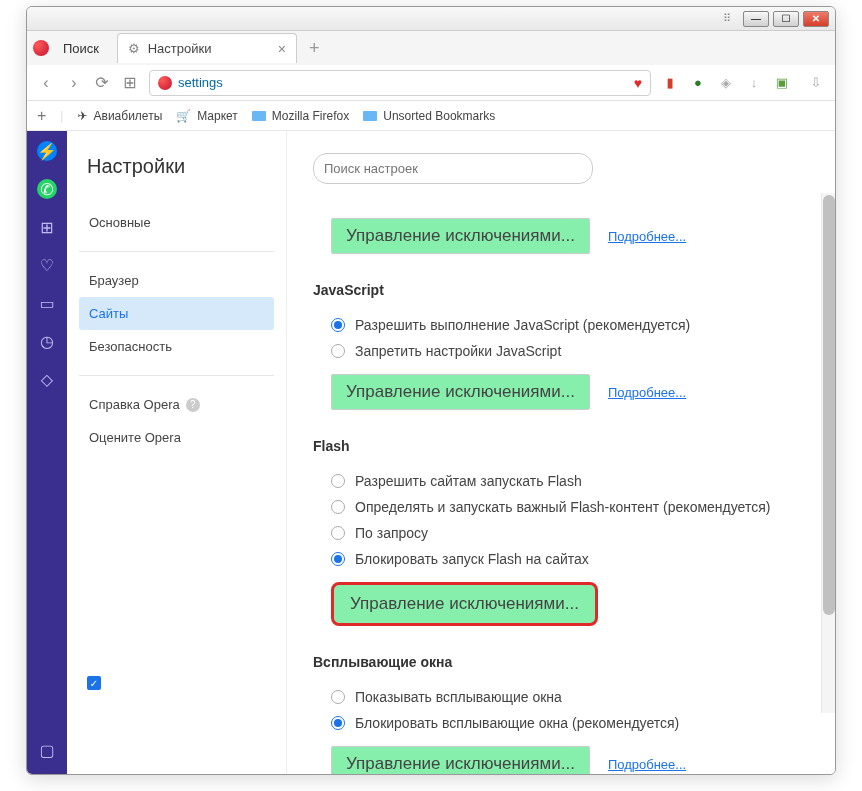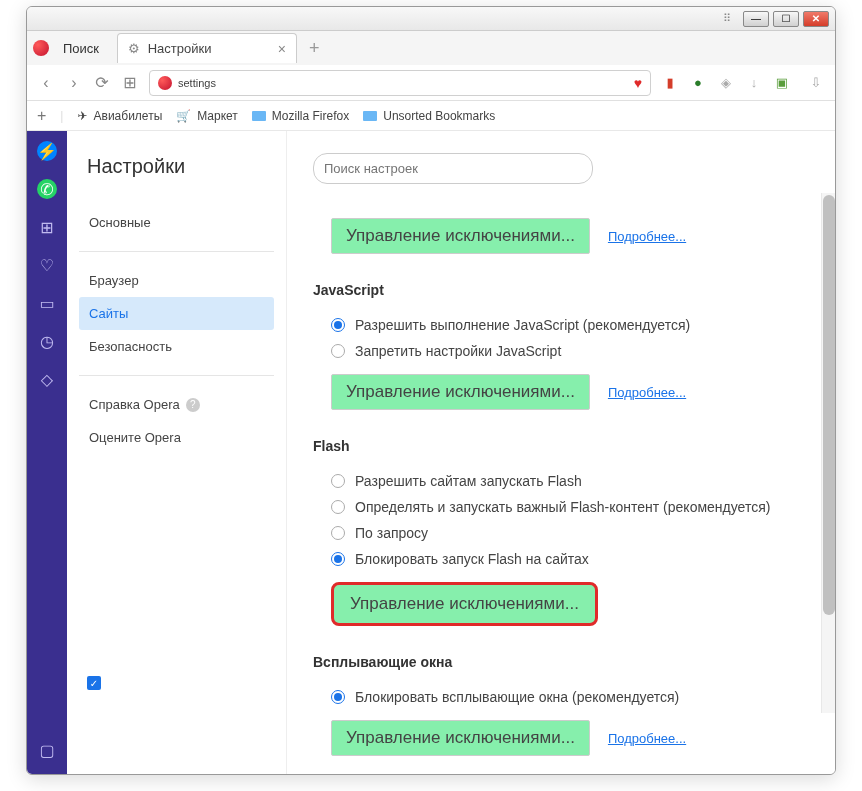--- a/index.html
+++ b/index.html
@@ -20,21 +20,21 @@
 .menu-label { font-size: 13px; color: #333; margin-right: 10px; padding: 4px 8px; cursor: pointer; }
 .tab { display: flex; align-items: center; background: #fff; border: 1px solid #ccc; border-bottom: none; border-radius: 4px 4px 0 0; padding: 6px 10px; font-size: 13px; color: #444; width: 180px; height: 30px; }
 .tab .gear { margin-right: 8px; color: #888; }
 .tab-close { margin-left: auto; color: #888; cursor: pointer; font-size: 14px; }
 .new-tab { margin-left: 6px; color: #999; font-size: 18px; cursor: pointer; padding: 2px 6px; }
 
 .addrbar { height: 36px; display: flex; align-items: center; gap: 10px; padding: 0 10px; background: #fff; border-bottom: 1px solid #e0e0e0; }
 .nav-btn { color: #888; font-size: 16px; cursor: pointer; width: 18px; text-align: center; }
 .addr-field { flex: 1; display: flex; align-items: center; border: 1px solid #d0d0d0; border-radius: 4px; padding: 4px 8px; height: 26px; background: #fff; }
 .addr-logo { width: 14px; height: 14px; border-radius: 50%; background: radial-gradient(circle at 30% 30%, #ff5a5a, #c4122e); margin-right: 6px; }
-.addr-text { flex: 1; border: none; outline: none; font-size: 11px; color: #404040; }
+.addr-text { flex: 1; border: none; outline: none; font-size: 13px; color: #0369a1; }
 .heart { color: #e02a2a; font-size: 14px; margin-left: 6px; }
 .tbicon { width: 18px; height: 18px; display: flex; align-items: center; justify-content: center; font-size: 13px; cursor: pointer; }
 
 .bookbar { height: 30px; display: flex; align-items: center; gap: 14px; padding: 0 10px; font-size: 12px; color: #444; border-bottom: 1px solid #e8e8e8; background: #fff; }
 .book-add { font-size: 16px; color: #777; cursor: pointer; }
 .book-sep { color: #ddd; }
 .book-item { display: flex; align-items: center; gap: 6px; cursor: pointer; }
 .folder-ico { width: 14px; height: 10px; background: #6ab7f5; border-radius: 1px; }
 
 .content { display: flex; height: 643px; background: #fff; }
@@ -211,20 +211,24 @@
           <span>Блокировать запуск Flash на сайтах</span>
         </div>
         <div class="btn-row indent">
           <button class="exc-btn highlighted">Управление исключениями...</button>
         </div>
       </div>
 
       <div class="section">
         <h3>Всплывающие окна</h3>
         <div class="radio-opt">
+          <div class="radio"></div>
+          <span>Показывать всплывающие окна</span>
+        </div>
+        <div class="radio-opt">
           <div class="radio checked"></div>
           <span>Блокировать всплывающие окна (рекомендуется)</span>
         </div>
         <div class="btn-row indent">
           <button class="exc-btn">Управление исключениями...</button>
           <a class="more-link">Подробнее...</a>
         </div>
       </div>
 
       

